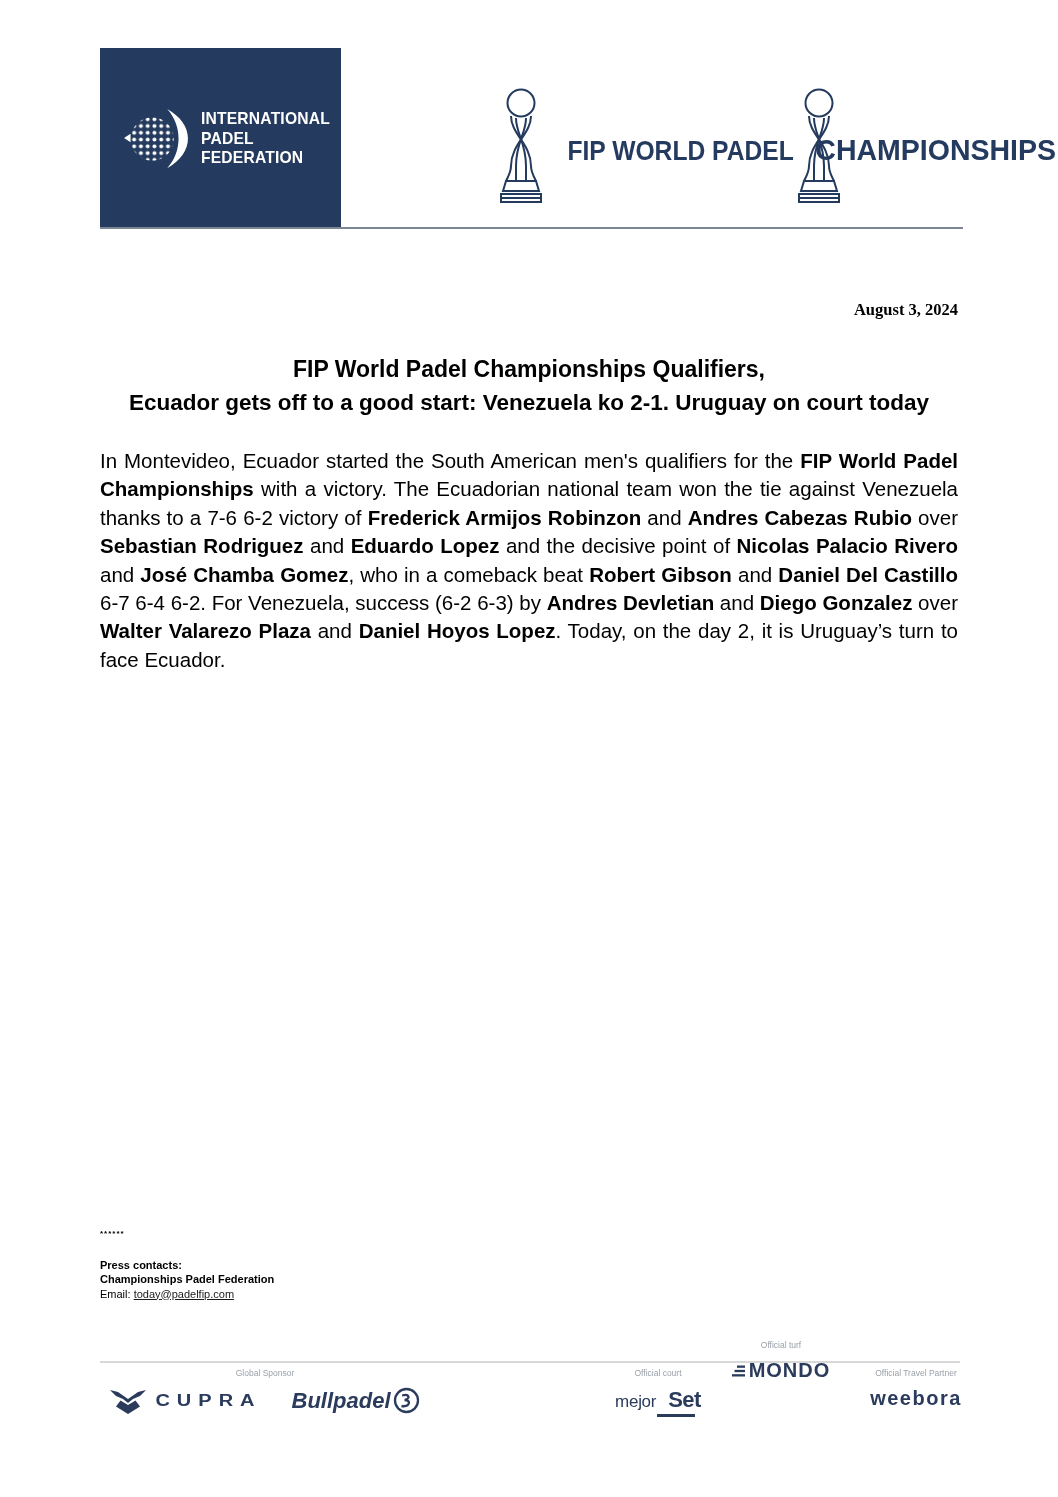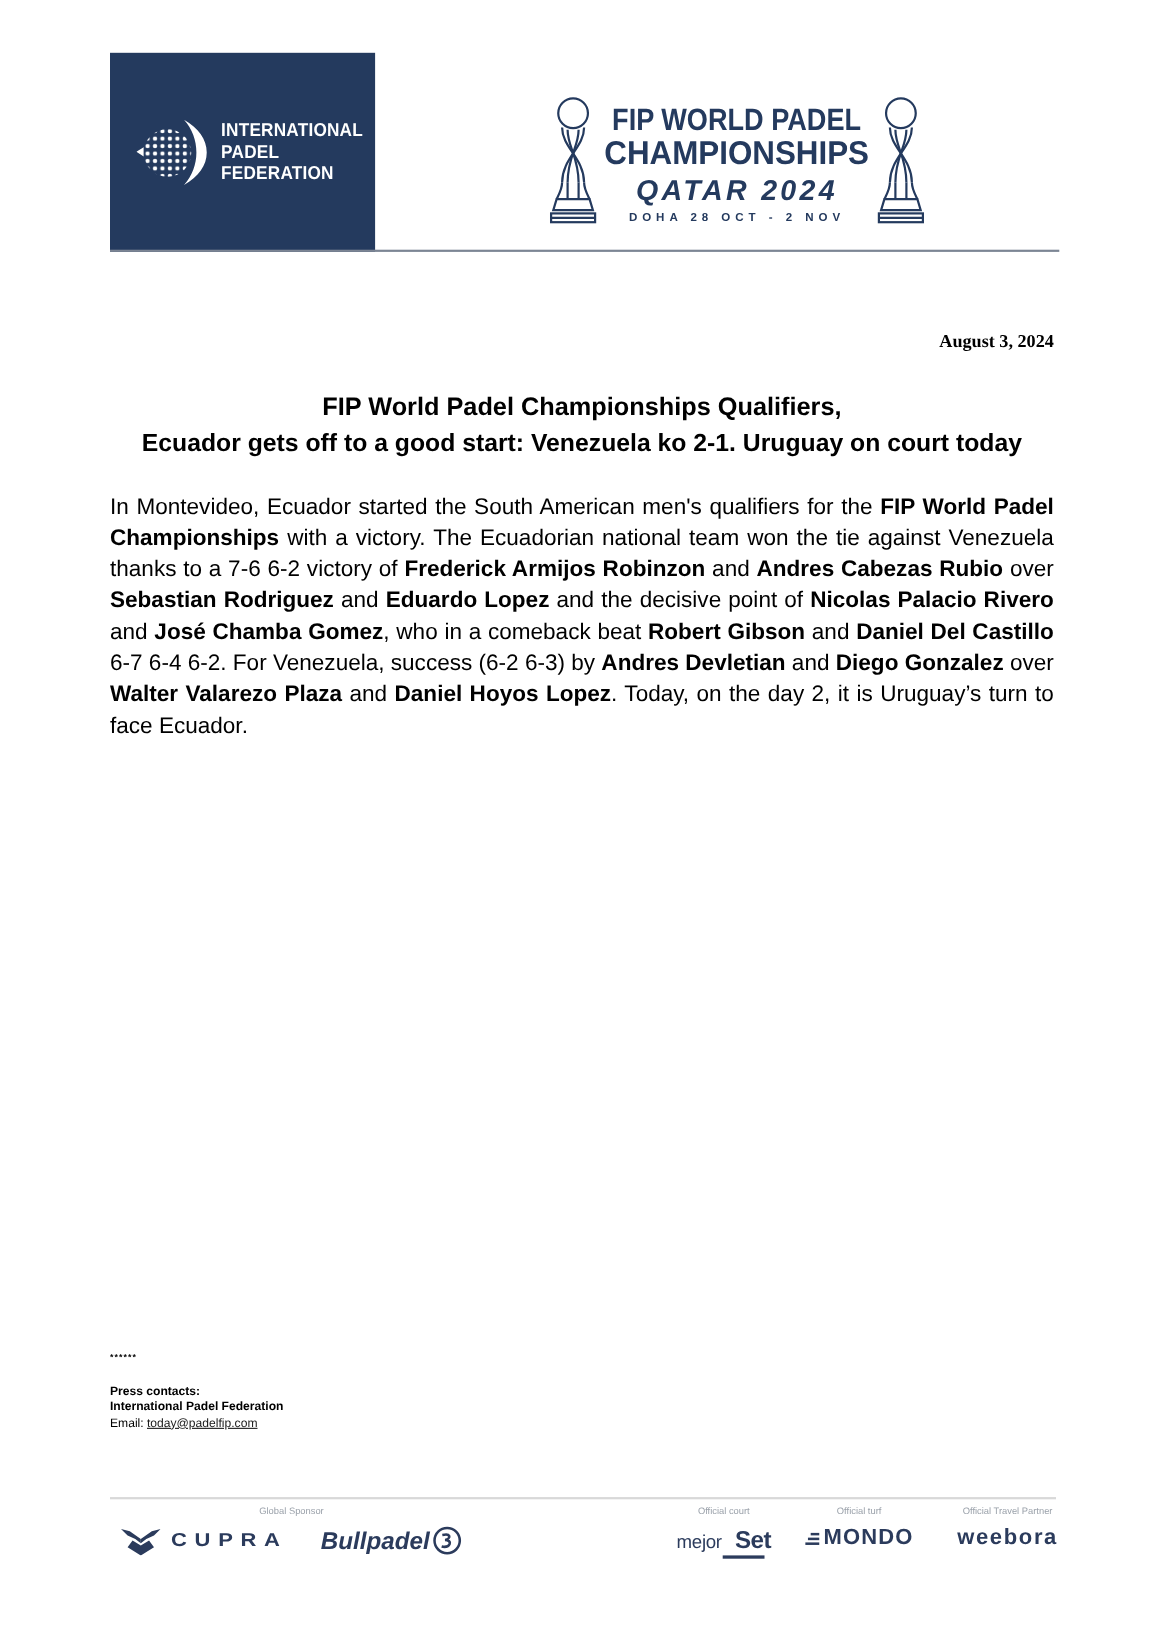--- a/index.html
+++ b/index.html
@@ -18,21 +18,21 @@
   }
   .ipf-text{
     color:#fff;font-weight:bold;font-size:17px;line-height:19.5px;
     letter-spacing:.2px;transform:scaleX(.92);transform-origin:left center;
     white-space:nowrap;
   }
   .event-logo{
     position:absolute;left:498px;top:86px;display:flex;align-items:center;gap:8px;
   }
   .event-text{
-    width:236px;display:flex;flex-direction:column;align-items:center;
+    width:236px;display:flex;flex-direction:row;align-items:center;
     color:#243A5E;
   }
   .ev1{font-size:28px;font-weight:bold;line-height:31px;white-space:nowrap;transform:scaleX(.88);}
   .ev2{font-size:30px;font-weight:bold;line-height:32px;white-space:nowrap;transform:scaleX(.95);}
   .ev3{font-size:26px;font-weight:bold;font-style:italic;letter-spacing:3px;line-height:34px;white-space:nowrap;}
   .ev4{font-size:10.5px;font-weight:bold;letter-spacing:4.5px;line-height:17px;white-space:nowrap;}
   .header-rule{
     position:absolute;left:100px;top:227px;width:863px;height:0;
     border-top:2px solid #7C8594;
   }
@@ -62,21 +62,21 @@
 
   
   .footer-rule{
     position:absolute;left:100px;top:1361px;width:860px;height:0;
     border-top:2px solid #D8D8D8;
   }
   .fgroup{position:absolute;display:flex;flex-direction:column;align-items:center;}
   .fgroup .flabel{font-size:8.5px;color:#9AA1AA;margin-bottom:9px;white-space:nowrap;}
   .fg1{left:100px;top:1368px;width:330px;}
   .fg2{left:608px;top:1368px;width:100px;}
-  .fg3{left:731px;top:1368px;width:100px;}
+  .fg3{left:731px;top:1340px;width:100px;}
   .fg4{left:864px;top:1368px;width:104px;}
   .logo-row{display:flex;align-items:center;gap:30px;color:#2B3B5C;}
   .cupra-wrap{display:flex;align-items:center;gap:9px;}
   .cupra-text{font-size:20px;font-weight:bold;letter-spacing:7px;transform:scaleY(.85);white-space:nowrap;}
   .bullpadel-wrap{display:flex;align-items:flex-end;gap:2px;}
   .bullpadel-text{font-size:22px;font-weight:bold;font-style:italic;white-space:nowrap;}
   .mejorset{display:flex;align-items:baseline;color:#2B3B5C;gap:12px;}
   .mejorset .mj{font-size:17px;letter-spacing:-.3px;}
   .mejorset .ms{font-size:22px;font-weight:bold;letter-spacing:-.5px;}
   .mejorset-bar{width:38px;height:3px;background:#2B3B5C;margin-top:1px;margin-left:36px;}
@@ -149,21 +149,21 @@
   <h1 class="title">
     <span class="t1">FIP World Padel Championships Qualifiers,</span>
     <span class="t2">Ecuador gets off to a good start: Venezuela ko 2-1. Uruguay on court today</span>
   </h1>
 
   <p class="body-text"><span>In Montevideo, Ecuador started the South American men's qualifiers for the </span><span style="font-weight: 700;">FIP World Padel Championships</span><span> with a victory. The Ecuadorian national team won the tie against Venezuela thanks to a 7-6 6-2 victory of </span><span style="font-weight: 700;">Frederick Armijos Robinzon</span><span> and </span><span style="font-weight: 700;">Andres Cabezas Rubio</span><span> over </span><span style="font-weight: 700;">Sebastian Rodriguez</span><span> and </span><span style="font-weight: 700;">Eduardo Lopez</span><span> and the decisive point of </span><span style="font-weight: 700;">Nicolas Palacio Rivero</span><span> and </span><span style="font-weight: 700;">José Chamba Gomez</span><span>, who in a comeback beat </span><span style="font-weight: 700;">Robert Gibson</span><span> and </span><span style="font-weight: 700;">Daniel Del Castillo</span><span> 6-7 6-4 6-2. For Venezuela, success (6-2 6-3) by </span><span style="font-weight: 700;">Andres Devletian</span><span> and </span><span style="font-weight: 700;">Diego Gonzalez</span><span> over </span><span style="font-weight: 700;">Walter Valarezo Plaza</span><span> and </span><span style="font-weight: 700;">Daniel Hoyos Lopez</span><span>. Today, on the day 2, it is Uruguay’s turn to face Ecuador.</span></p>
 
   <div class="press">
     <div class="stars">******</div>
     <div class="bold">Press contacts:</div>
-    <div class="bold">International Padel Federation</div>
+    <div class="bold">Championships Padel Federation</div>
     <div><span>Email: </span><a href="#">today@padelfip.com</a></div>
   </div>
 
   <div class="footer-rule"></div>
 
   <div class="fgroup fg1">
     <div class="flabel">Global Sponsor</div>
     <div class="logo-row">
       <div class="cupra-wrap">
         <svg width="36" height="27" viewBox="0 0 36 27" fill="#2B3B5C">

